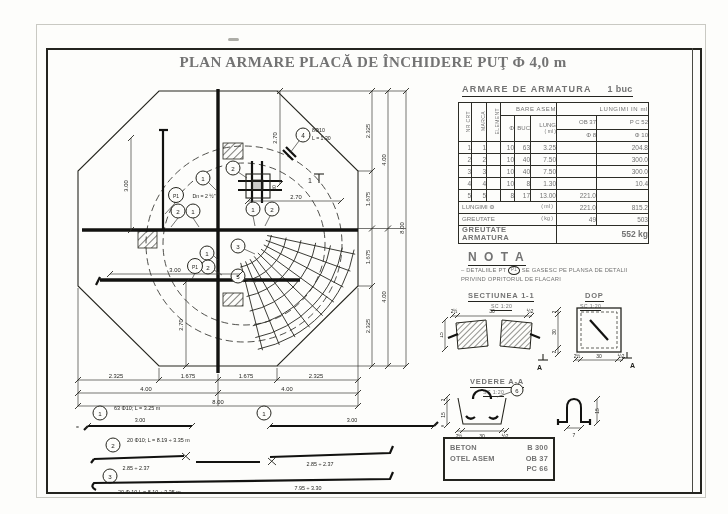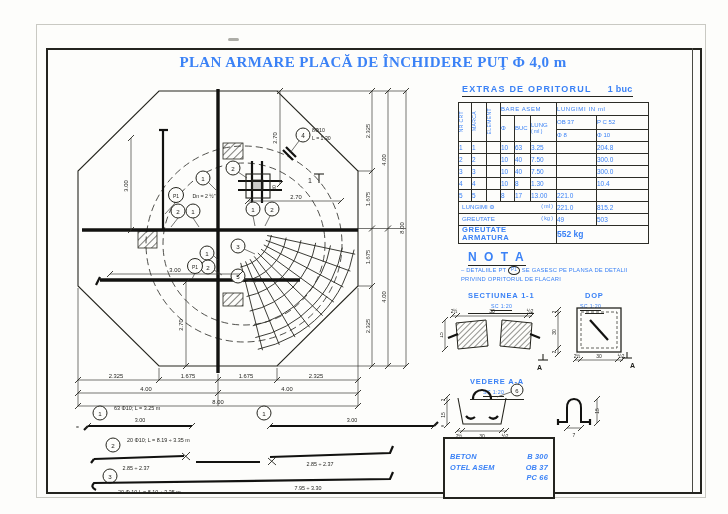--- a/index.html
+++ b/index.html
@@ -1,17 +1,17 @@
 <!DOCTYPE html>
 <html><head>
 <meta charset="utf-8">
 <style>
   html,body{margin:0;padding:0;background:#e9e9e6;}
   .page{position:relative;width:728px;height:514px;background:#fdfdfb;overflow:hidden;
-        font-family:"Liberation Sans",sans-serif;color:#3b82f6;}
+        font-family:"Liberation Sans",sans-serif;color:#737373;}
   .abs{position:absolute;}
   .outer-edge{left:36px;top:24px;width:668px;height:472px;border:1px solid #c9c9c3;}
   .frame{left:46px;top:48px;width:652px;height:442px;border:2px solid #24241f;}
   .frame-inner-line{left:692px;top:48px;width:0;height:444px;border-left:1px solid #4a4a44;}
   .sheet-title{left:46px;top:54px;width:654px;text-align:center;
         font-family:"Liberation Serif",serif;font-weight:bold;font-size:15px;letter-spacing:.4px;}
   .smudge{left:228px;top:38px;width:11px;height:3px;background:#989892;border-radius:2px;opacity:.8;}
 
   svg text{font-family:"Liberation Sans",sans-serif;fill:#1f1f1b;}
   .thin{stroke:#3a3a36;stroke-width:.7;fill:none;}
@@ -21,48 +21,48 @@
   .dash{stroke:#3c3c38;stroke-width:.9;fill:none;stroke-dasharray:7 4;}
   .tk{stroke:#26261f;stroke-width:.9;fill:none;}
   .mesh{stroke:#26261f;stroke-width:.9;fill:none;}
   .circ{stroke:#26261f;stroke-width:1;fill:#fdfdfb;}
 
   
   .extras-title{left:462px;top:84px;font-size:9px;font-weight:bold;letter-spacing:1.2px;
         border-bottom:1.5px solid #24241f;padding-bottom:2px;}
   .extras-title .unit{margin-left:16px;letter-spacing:.3px;margin-top:45px;}
   table.xt{position:absolute;left:458px;top:102px;border-collapse:collapse;table-layout:fixed;}
-  table.xt th,table.xt td{border:1px solid #2c2c26;padding:0;text-align:left;
+  table.xt th,table.xt td{border:1px solid #2c2c26;padding:0;text-align:right;
         font-size:6.5px;font-weight:normal;line-height:1.1;overflow:hidden;}
   table.xt{border:1.5px solid #24241f;}
   table.xt .vert span{writing-mode:vertical-rl;transform:rotate(180deg);display:inline-block;
         font-size:5px;letter-spacing:.4px;max-height:46px;}
   table.xt td{height:11px;}
   table.xt .h1 th{height:12px;font-size:6px;letter-spacing:.6px;}
   table.xt .h2 th{height:13px;font-size:6px;}
   table.xt .h3 th{height:11px;font-size:6px;}
   table.xt .unit{font-size:5px;}
   .flabel{text-align:left !important;padding-left:3px !important;font-size:6.2px !important;}
   .funit{float:right;margin-right:3px;font-size:5.2px;}
   .felem{text-align:left !important;padding-left:3px !important;font-size:7.6px !important;font-weight:bold !important;letter-spacing:.5px;}
   .fval{font-size:8.5px !important;font-weight:bold !important;}
 
   .nota-title{left:468px;top:250px;font-size:12px;font-weight:bold;letter-spacing:2px;
         border-bottom:1.2px solid #24241f;padding-bottom:1px;}
   .nota-text{left:461px;top:266px;width:228px;font-size:5.8px;line-height:1.6;letter-spacing:.2px;}
   .p1chip{display:inline-block;border:1px solid #24241f;border-radius:50%;font-size:4.6px;
         padding:1px 2px;line-height:1;vertical-align:middle;}
 
-  .sec-title{font-size:7.5px;font-weight:bold;letter-spacing:.8px;border-bottom:1.2px solid #24241f;padding-bottom:13px;}
+  .sec-title{font-size:7.5px;font-weight:bold;letter-spacing:.8px;border-bottom:1.2px solid #24241f;padding-bottom:1px;}
   .sec-scale{font-size:5.3px;border-bottom:.8px solid #24241f;padding-bottom:1px;letter-spacing:.3px;}
   .t-sectiunea{left:468px;top:291px;}  .s-sectiunea{left:491px;top:303px;}
   .t-dop{left:585px;top:291px;}        .s-dop{left:580px;top:303px;}
   .t-vedere{left:470px;top:377px;}     .s-vedere{left:483px;top:389px;}
 
-  .mat-box{left:443px;top:437px;width:98px;border:2px solid #24241f;padding:13px 5px;background:#fdfdfb;font-style:italic;}
+  .mat-box{left:443px;top:437px;width:98px;border:2px solid #24241f;padding:4px 5px;background:#fdfdfb;}
   .mat-row{display:flex;justify-content:space-between;font-size:7.4px;font-weight:bold;line-height:1.45;letter-spacing:.2px;}
 </style>
 </head>
 <body>
 
 <div class="page">
 
   <div class="abs outer-edge"></div>
   <div class="abs frame"></div>
   <div class="abs frame-inner-line"></div>
@@ -281,21 +281,21 @@
     <g>
       <circle class="circ" cx="54" cy="76" r="7"></circle>
       <text x="54" y="78.5" font-size="6.2" text-anchor="middle">3</text>
       <path class="bar2" d="M40,90 q-6,-3 -2,-7 L38,83 L334,79 L337,72"></path>
       <text x="62" y="93.5" font-size="5.4">20 Φ 10   L = 8.10 ÷ 3.35 m</text>
       <text x="252" y="90" font-size="5.4" text-anchor="middle">7.95 ÷ 3.30</text>
     </g>
   </svg>
 
   <div class="abs extras-title">
-    <span>EXTRAS  DE  OPRITORUL</span><span class="unit">1 buc</span>
+    <span>ARMARE  DE  ARMATURA</span><span class="unit">1 buc</span>
   </div>
 
   <table class="xt">
     <colgroup>
       <col style="width:13px">
         <col style="width:15px">
         <col style="width:14px">
         <col style="width:14px">
       <col style="width:16px">
         <col style="width:26px">

